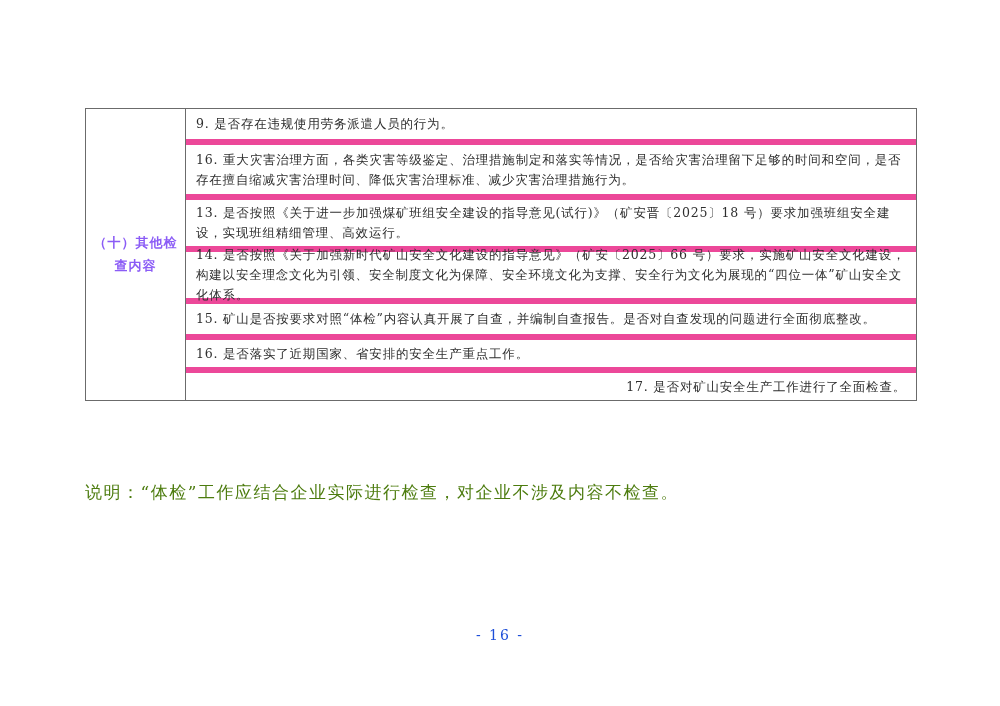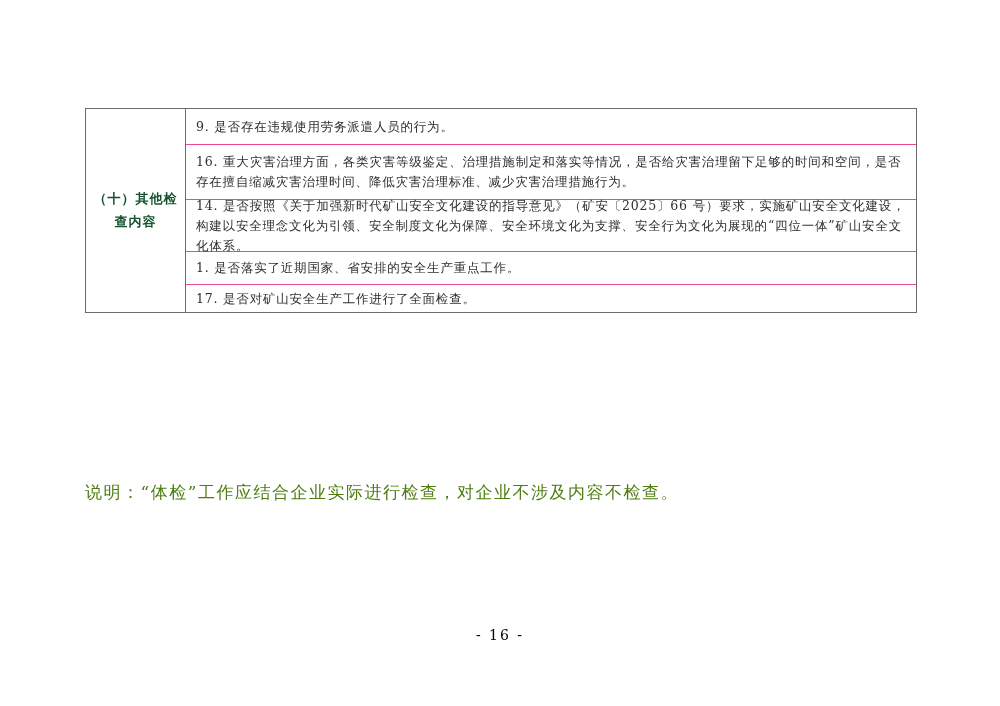--- a/index.html
+++ b/index.html
@@ -28,38 +28,38 @@
     border-right: 1px solid #6b6b6b;
     display: flex;
     align-items: center;
     justify-content: center;
     text-align: center;
     font-weight: bold;
     font-size: 13px;
     line-height: 1.7;
     letter-spacing: 1px;
     padding: 0 5px;
-    color: #14532d;
+    color: #8b5cf6;
   }
   .rows {
     flex: 1;
     display: flex;
     flex-direction: column;
   }
   .row {
-    border-bottom: 1px solid #ec4899;
+    border-bottom: 6px solid #ec4899;
     padding: 4px 10px;
     font-size: 12.5px;
     line-height: 1.6;
     letter-spacing: 0.8px;
     display: flex;
     align-items: center;
     color: #2e2e2e;
   }
-  .row:last-child { border-bottom: none; }
+  .row:last-child { border-bottom: none; justify-content: flex-end; }
   .r36 { height: 36px; }
   .r34 { height: 34px; }
   .r35 { height: 35px; }
   .r55 { height: 55px; }
   .r52 { height: 52px; }
   .r33 { height: 33px; }
   .r27 { height: 27px; }
   .note {
     position: absolute;
     left: 85px; top: 481px;
@@ -68,42 +68,48 @@
     letter-spacing: 1.5px;
     color: #4d7c0f;
   }
   .page-number {
     position: absolute;
     left: 0; top: 627px;
     width: 1000px;
     text-align: center;
     font-size: 14px;
     letter-spacing: 2px;
-    color: #000000;
+    color: #1d4ed8;
   }
 </style>
 </head>
 <body>
 
 <div class="page">
 
   <div class="doc-table">
     <div class="header-cell">（十）其他检查内容</div>
     <div class="rows">
       <div class="row r36">
         <span>9. 是否存在违规使用劳务派遣人员的行为。</span>
       </div>
       <div class="row r55">
         <span>16. 重大灾害治理方面，各类灾害等级鉴定、治理措施制定和落实等情况，是否给灾害治理留下足够的时间和空间，是否存在擅自缩减灾害治理时间、降低灾害治理标准、减少灾害治理措施行为。</span>
       </div>
       <div class="row r52">
+        <span>13. 是否按照《关于进一步加强煤矿班组安全建设的指导意见(试行)》（矿安晋〔2025〕18 号）要求加强班组安全建设，实现班组精细管理、高效运行。</span>
+      </div>
+      <div class="row r52">
         <span>14. 是否按照《关于加强新时代矿山安全文化建设的指导意见》（矿安〔2025〕66 号）要求，实施矿山安全文化建设，构建以安全理念文化为引领、安全制度文化为保障、安全环境文化为支撑、安全行为文化为展现的“四位一体”矿山安全文化体系。</span>
       </div>
+      <div class="row r36">
+        <span>15. 矿山是否按要求对照“体检”内容认真开展了自查，并编制自查报告。是否对自查发现的问题进行全面彻底整改。</span>
+      </div>
       <div class="row r33">
-        <span>1. 是否落实了近期国家、省安排的安全生产重点工作。</span>
+        <span>16. 是否落实了近期国家、省安排的安全生产重点工作。</span>
       </div>
       <div class="row r27">
         <span>17. 是否对矿山安全生产工作进行了全面检查。</span>
       </div>
     </div>
   </div>
 
   <p class="note">说明：“体检”工作应结合企业实际进行检查，对企业不涉及内容不检查。</p>
 
   <div class="page-number">- 16 -</div>

